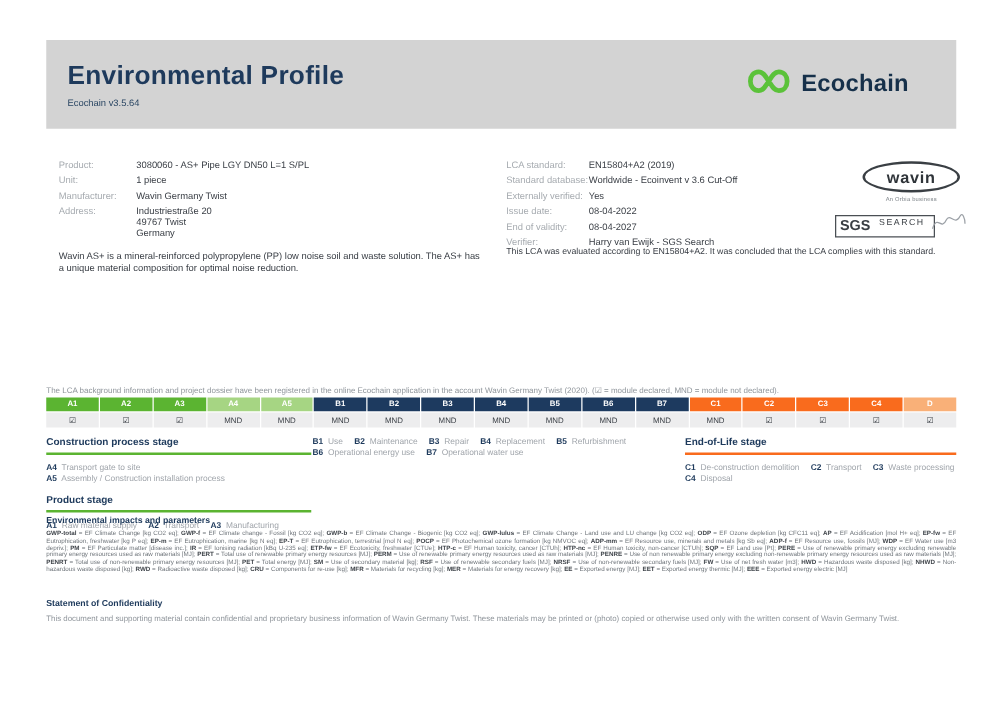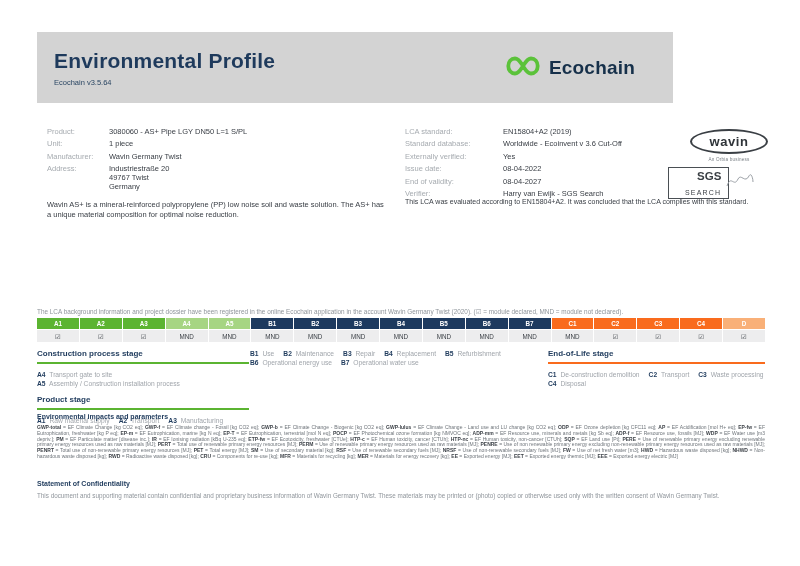--- a/index.html
+++ b/index.html
@@ -1,48 +1,48 @@
 <!DOCTYPE html>
 <html><head>
 <meta charset="utf-8">
 <style>
   html,body { margin:0; padding:0; background:#ffffff; }
   body { font-family:"Liberation Sans", sans-serif; -webkit-font-smoothing:antialiased; }
   .page { position:relative; width:800px; height:566px; background:#fff; overflow:hidden; }
 
   
-  .header-band { position:absolute; left:37px; top:32px; width:636px; height:71px; background:#D3D3D3;
+  .header-band { position:absolute; left:37px; top:32px; width:728px; height:71px; background:#D3D3D3;
                  display:flex; justify-content:space-between; align-items:center; }
   .header-text { padding-left:17px; }
   .h-title { font-size:21px; font-weight:600; color:#1E3A5C; letter-spacing:0.2px; }
   .h-sub { font-size:8.5px; color:#2A4663; margin-top:6px; }
   .h-ver { font-size:7.5px; color:#2A4663; margin-top:5px; }
   .logo { display:flex; align-items:center; gap:8px; padding-right:38px; }
   .logo-text { font-size:19px; font-weight:bold; color:#16304A; letter-spacing:0.2px; }
 
   
   .info { position:absolute; font-size:7.5px; line-height:1.18; }
   #product-info { top:128px; left:47px; width:345px; }
   #lca-info { top:128px; left:405px; width:250px; }
   .irow { display:flex; margin-bottom:3.6px; }
   #product-info .ilabel { width:62px; }
-  #lca-info .ilabel { width:98px; }
+  #lca-info .ilabel { width:66px; }
   .ilabel { color:#A6ABB0; flex:none; }
   .ival { color:#383D44; white-space:pre-line; }
 
   
   .wavin-logo { position:absolute; left:690px; top:129px; width:78px; text-align:center; }
   .wavin-oval { border:2.5px solid #3A3F44; border-radius:50%; height:21px;
                 display:flex; align-items:center; justify-content:center;
                 font-weight:bold; font-size:13px; color:#2F3439; letter-spacing:0.6px; }
   .wavin-tag { font-size:4.6px; color:#7A8086; margin-top:3px; letter-spacing:0.2px; }
 
   
   .sgs { position:absolute; left:668px; top:167px; display:flex; align-items:center; }
-  .sgs-box { border:1.5px solid #4A4F54; padding:2px 7px 2px 16px; display:flex; align-items:flex-end; gap:7px; background:#fff;flex-direction:column; }
+  .sgs-box { border:1.5px solid #4A4F54; padding:2px 7px 2px 3px; display:flex; align-items:flex-start; gap:7px; background:#fff; }
   .sgs-1 { font-weight:bold; font-size:11.5px; color:#3A3F44; }
   .sgs-2 { font-size:7px; letter-spacing:1.2px; color:#3A3F44; }
   .signature { margin-left:-4px; }
 
   
   .desc { position:absolute; left:47px; top:200px; width:342px; font-size:7.5px; line-height:1.32; color:#383D44; }
   .eval { position:absolute; left:405px; top:197px; width:364px; font-size:7px; line-height:1.3; color:#383D44; }
 
   
   .reg-note { position:absolute; left:37px; top:308px; width:728px; font-size:6.4px; color:#8F959B; }

